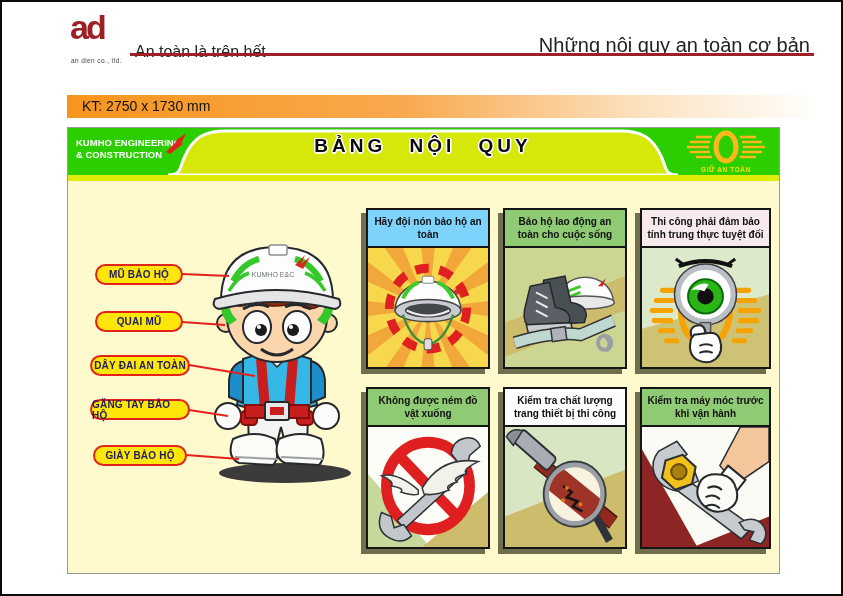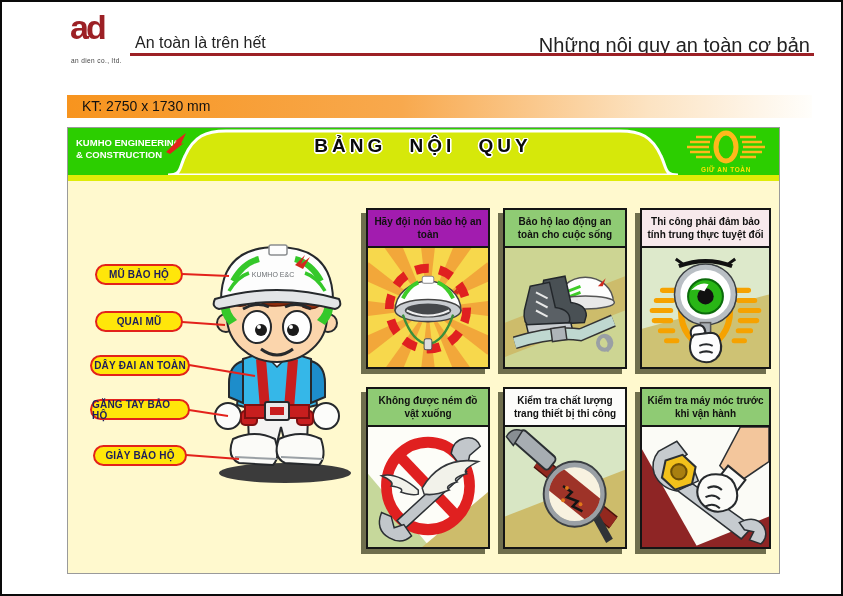--- a/index.html
+++ b/index.html
@@ -3,21 +3,21 @@
 <meta charset="utf-8">
 <style>
   html,body{margin:0;padding:0;background:#fff;}
   *{box-sizing:border-box;font-family:"Liberation Sans","DejaVu Sans",sans-serif;}
   .page{position:relative;width:843px;height:596px;background:#fff;border:2px solid #0a0a0a;overflow:hidden;}
 
   
   .brand-ad{position:absolute;left:68px;top:8px;font-size:34px;font-weight:700;letter-spacing:-3px;
     color:var(--brand_red,#9C2025);line-height:1;}
   .brand-sub{position:absolute;left:69px;top:55px;font-size:6.5px;color:#444;letter-spacing:.4px;}
-  .tag-left{position:absolute;left:133px;top:32px;font-size:16px;color:#222;}
+  .tag-left{position:absolute;left:133px;top:41px;font-size:16px;color:#222;}
   .tag-right{position:absolute;right:31px;top:32px;font-size:20px;color:#222;}
   .rule{position:absolute;left:128px;top:51px;width:684px;height:3px;background:var(--brand_red,#9C2025);}
 
   
   .kt-bar{position:absolute;left:65px;top:93px;width:745px;height:23px;
     background:linear-gradient(90deg,var(--bar_orange,#F7941E) 0%,#F8A94E 45%,#FCE3C2 78%,#FFFEFB 100%);
     font-size:14px;color:#111;line-height:23px;padding-left:15px;}
 
   
   .board{position:absolute;left:65px;top:125px;width:713px;height:447px;border:1px solid #9a9a9a;background:var(--body_cream,#FFF9CE);}
@@ -145,21 +145,21 @@
         <path d="M138,80 q2,10 -8,22 l-8,-5 q8,-8 8,-17 z" fill="#35C82A"></path>
         <path d="M20,76 q62,-18 124,0 q4,8 -4,10 q-58,-14 -116,0 q-8,-2 -4,-10 z" fill="#E3E5E7" stroke="#26292C" stroke-width="2"></path>
         <path d="M38,58 q10,-18 26,-22 M126,58 q-10,-18 -26,-22" stroke="#35C82A" stroke-width="6" fill="none"></path>
         <path d="M34,68 q8,-14 20,-18 M130,68 q-8,-14 -20,-18" stroke="#35C82A" stroke-width="3.5" fill="none"></path>
         <rect x="74" y="22" width="18" height="10" rx="2" fill="#FDFDFD" stroke="#8A8D90" stroke-width="1.5"></rect>
         <path d="M100,42 l10,-10 -4,9 9,-7 -7,12 z" fill="#D22A1E"></path>
         <text x="78" y="54" text-anchor="middle" font-size="7" fill="#6B6F73">KUMHO E&amp;C</text>
       </svg>
 
       <div class="panel" style="left:298px;top:27px;width:124px;height:161px">
-        <div class="cap" style="background: #a21caf;">Hãy đội nón bảo hộ an toàn</div>
+        <div class="cap" style="background: #7dd3fc;">Hãy đội nón bảo hộ an toàn</div>
         <svg class="art" viewBox="0 0 124 118" preserveAspectRatio="none">
           <defs>
               <polygon id="ray" points="62,60 53,-16 71,-16" fill="#F2A73A"></polygon>
             </defs>
           <rect width="124" height="118" fill="#F7D84C"></rect>
           <use href="#ray"></use>
             <use href="#ray" transform="rotate(30 62 60)"></use>
             <use href="#ray" transform="rotate(60 62 60)"></use>
           <use href="#ray" transform="rotate(90 62 60)"></use>
             <use href="#ray" transform="rotate(120 62 60)"></use>

